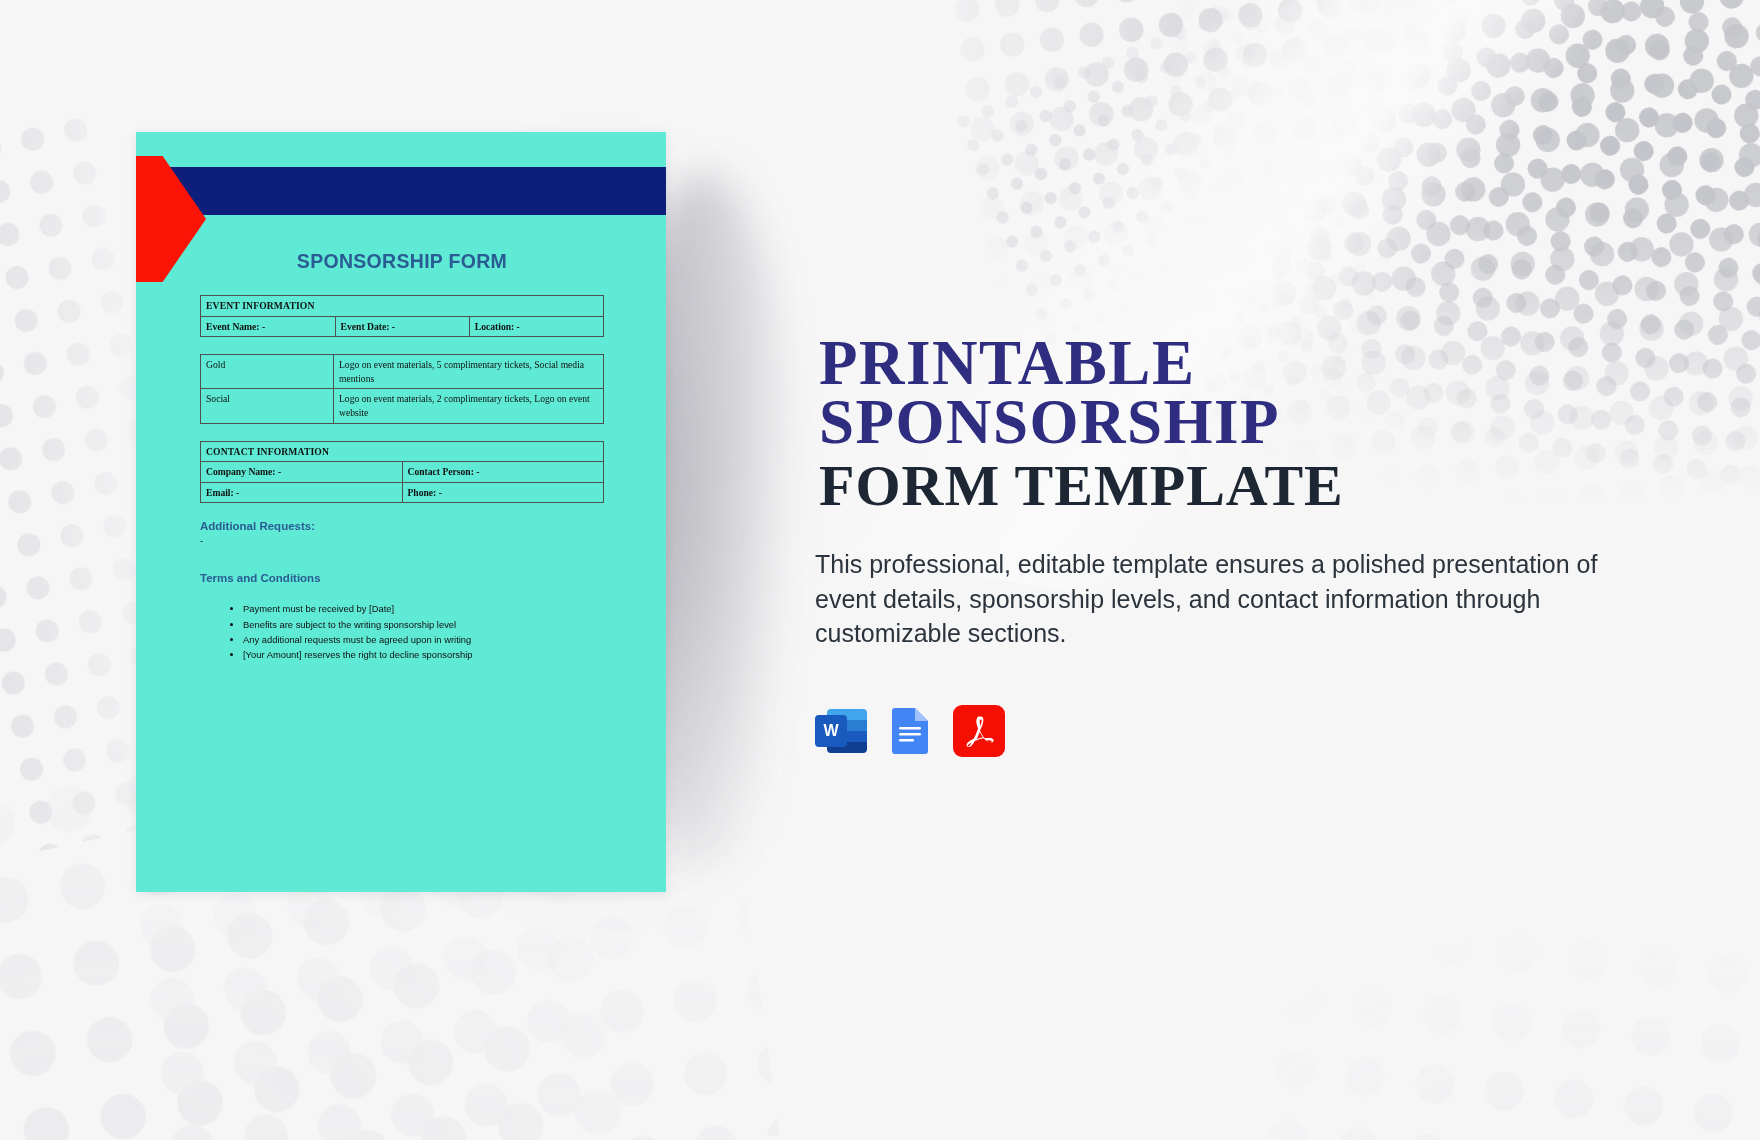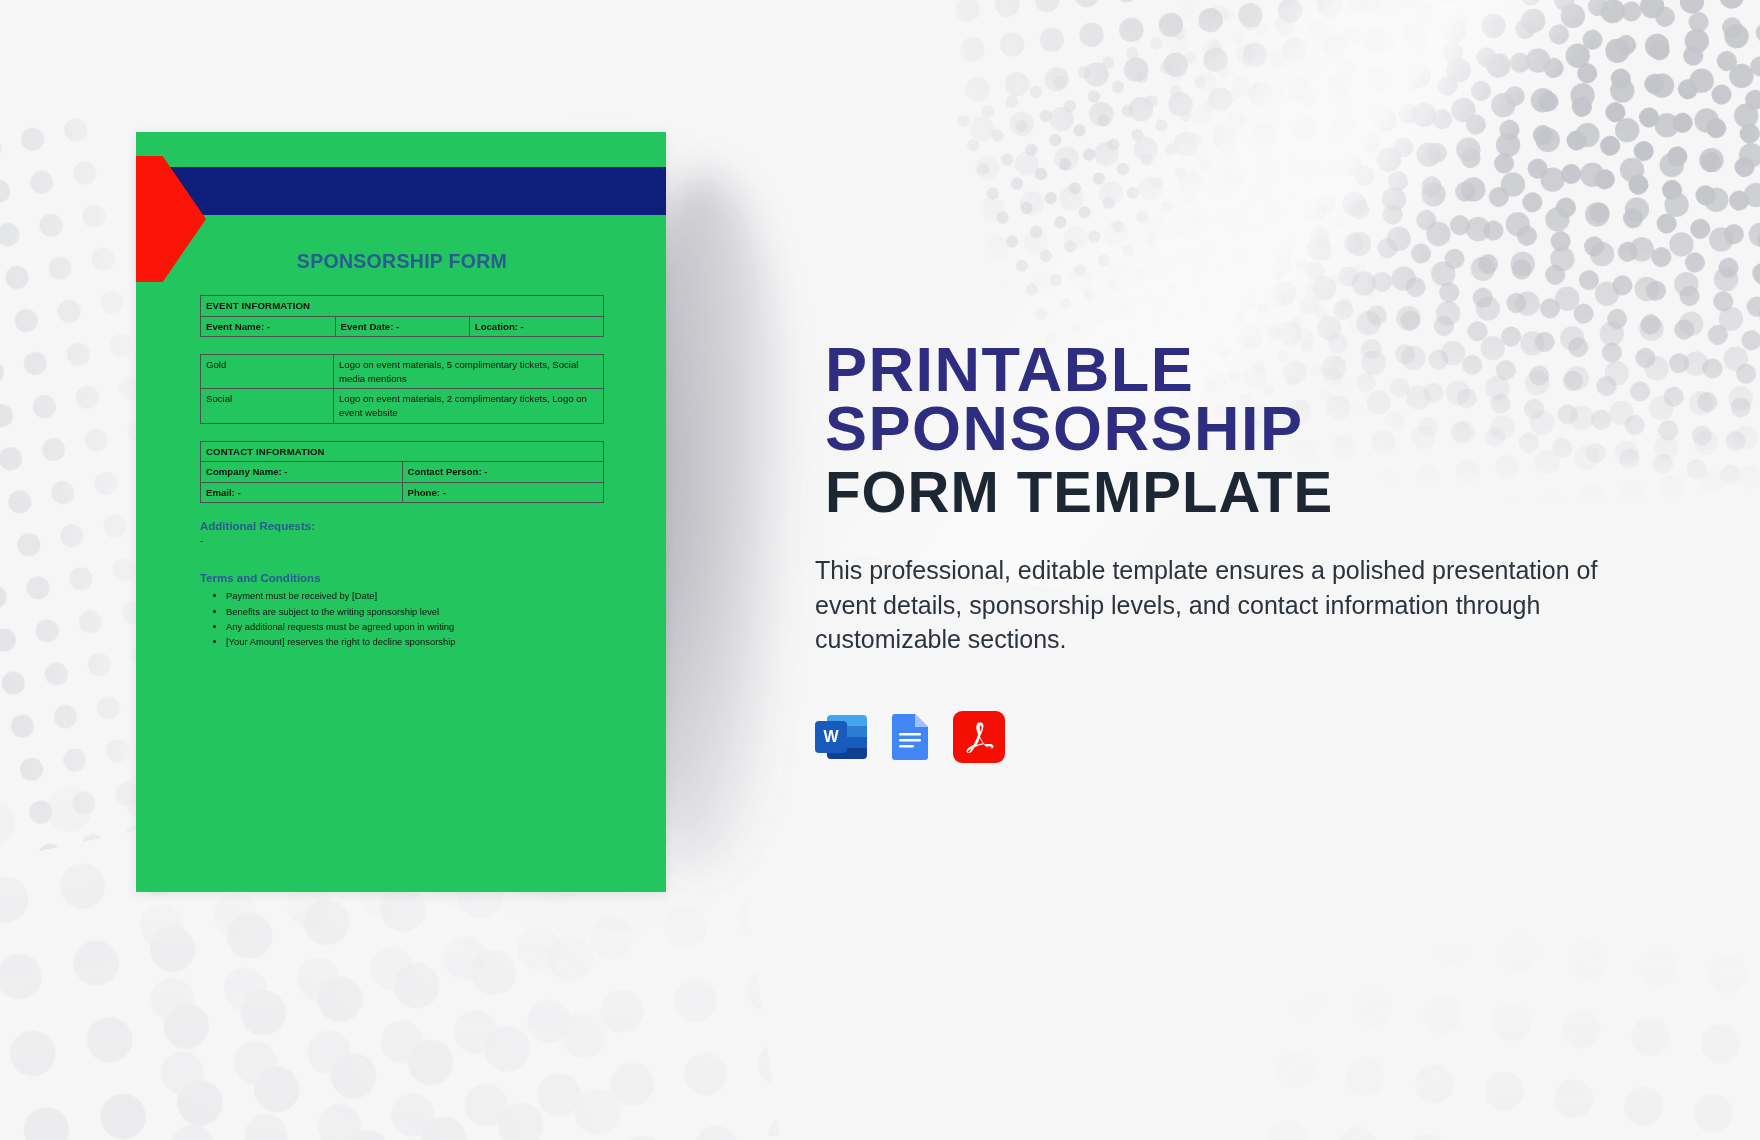--- a/index.html
+++ b/index.html
@@ -94,21 +94,21 @@
   }
   .doc-shadow2{
     position:absolute;left:620px;top:175px;width:170px;height:690px;
     background:linear-gradient(100deg, rgba(110,112,125,.42) 0%, rgba(120,122,135,.20) 45%, rgba(255,255,255,0) 88%);
     filter:blur(18px);
     border-radius:50% / 46%;
   }
 
   .doc{
     position:absolute;left:136px;top:132px;width:530px;height:760px;
-    background:#22c55e;
+    background:#5eead4;
     overflow:hidden;
     box-shadow:0 2px 10px rgba(60,62,75,.10);
   }
 
   
   .red-chevron{
     position:absolute;left:0px;top:24px;width:70px;height:126px;
     background:#fb1405;
     clip-path:polygon(0 0, 38% 0, 100% 50%, 38% 100%, 0 100%);
   }
@@ -135,56 +135,56 @@
     width:100%;border-collapse:collapse;margin-bottom:17px;
     table-layout:fixed;
   }
   table.f td{
     border:1px solid #4f4f4f;
     padding:3px 5px;
     font-size:9.6px;
     line-height:1.42;
     color:#111;
     vertical-align:top;
-    font-family:Liberation Sans, sans-serif;
+    font-family:Liberation Serif, serif;
   }
   td.sec-head{
     border-bottom:1px solid #4f4f4f;
     color:#2a5b93;font-weight:bold;font-size:9.6px;
     letter-spacing:.15px;
     padding:3px 5px 4px 5px;
   }
   td.bold{font-weight:bold;}
 
   h3.sub{
     color:#2a5b93;font-weight:bold;font-size:11.5px;margin:12px 0 3px 0;
     font-family:"Liberation Sans",sans-serif;
   }
   .dash{font-size:9.6px;color:#111;margin:0 0 26px 0;}
   h3.sub2{
     color:#2a5b93;font-weight:bold;font-size:11.5px;margin:0 0 4px 0;
     font-family:"Liberation Sans",sans-serif;
   }
-  ul.terms{margin:0;padding-left:26px;}
+  ul.terms{margin:17px;padding-left:26px;}
   ul.terms li{
     font-size:9.4px;line-height:1.62;color:#111;
     font-family:"Liberation Sans",sans-serif;
   }
 
   
   .right-panel{
     position:absolute;left:815px;top:330px;width:830px;
   }
   .headline{
     font-weight:bold;
     font-size:63px;
     line-height:.93;
     letter-spacing:1.5px;
-    margin:10px;
-    font-family:Liberation Sans, sans-serif;
+    margin:4px;
+    font-family:Liberation Serif, serif;
   }
   .hl-indigo{color:#2e2d80;display:block;}
   .hl-dark{color:#1d2733;display:block;font-size:58px;letter-spacing:1px;margin-top:8px;}
 
   .desc{
     margin:34px 0 0 0;
     font-size:25px;
     line-height:1.38;
     color:#2b333c;
     max-width:800px;

